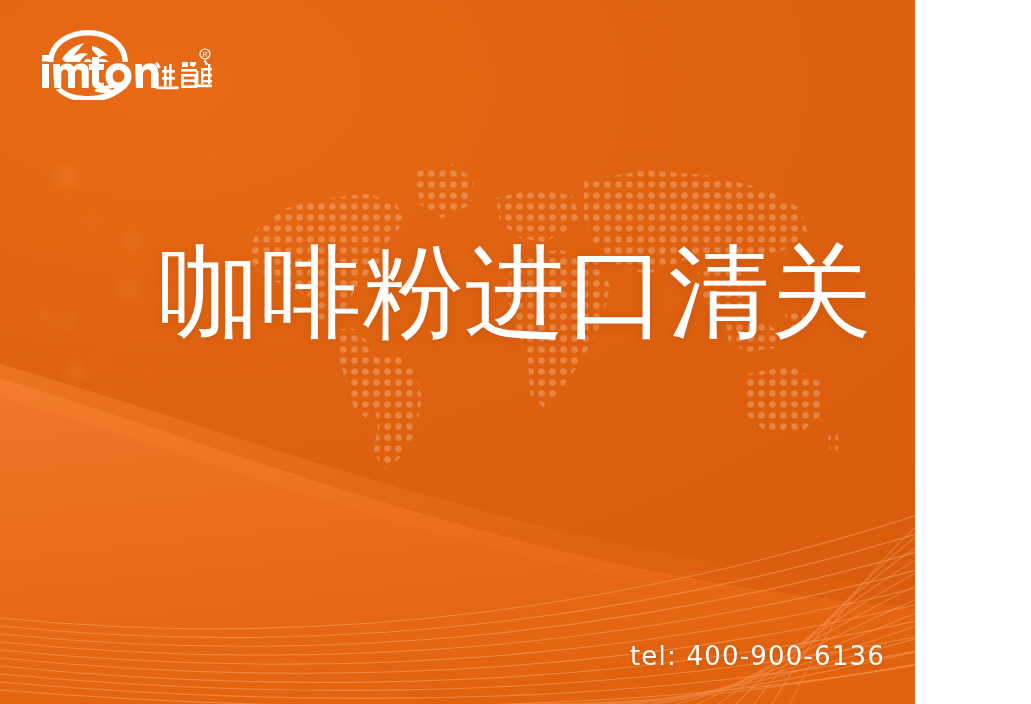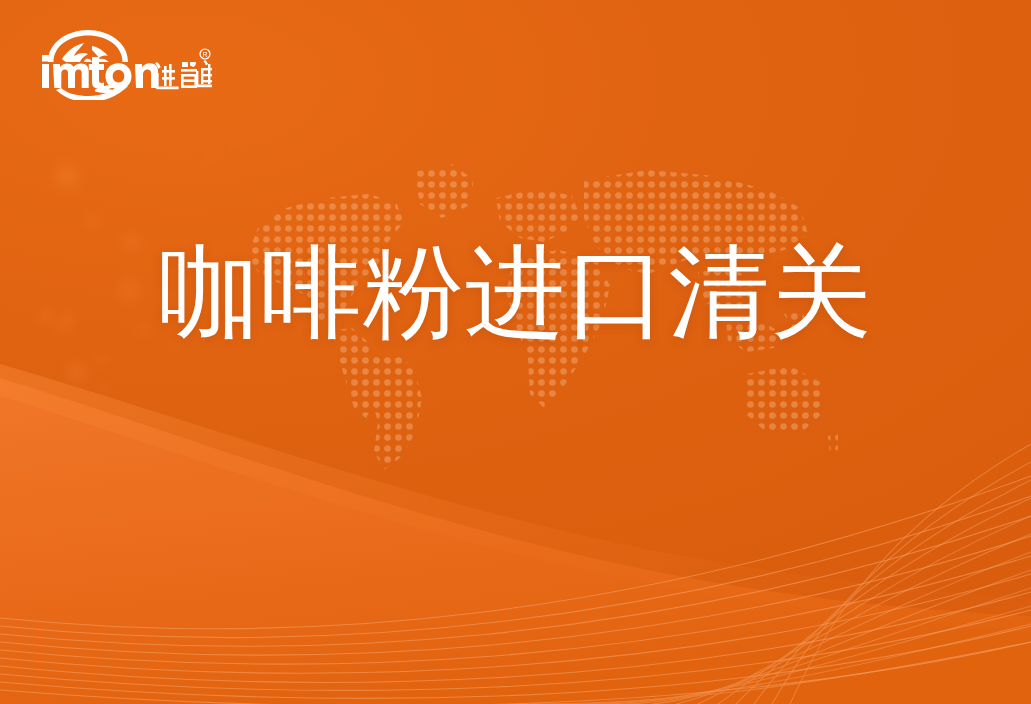--- a/index.html
+++ b/index.html
@@ -7,21 +7,21 @@
     margin: 0;
     padding: 0;
     background: #ffffff;
   }
   body {
     font-family: "Liberation Sans", "DejaVu Sans", sans-serif;
   }
 
   #banner {
     position: relative;
-    width: 1031px;
+    width: 915px;
     height: 704px;
     overflow: hidden;
     background: #15803d;
     user-select: none;
   }
 
   
   .layer {
     position: absolute;
     inset: 0;
@@ -299,14 +299,15 @@
         <circle cx="169" cy="28" r="5" fill="none" stroke="#ffffff" stroke-width="1.2"></circle>
         <text x="169" y="31.3" text-anchor="middle" font-family="Liberation Sans, sans-serif" font-size="7" fill="#ffffff">R</text>
       </g>
     </svg>
   </div>
 
   <div id="headline">
     <span class="hl-line">咖啡粉进口清关</span>
   </div>
 
+  <div id="phone">tel: 400-900-6136</div>
 
 </div>
 
 </body></html>

